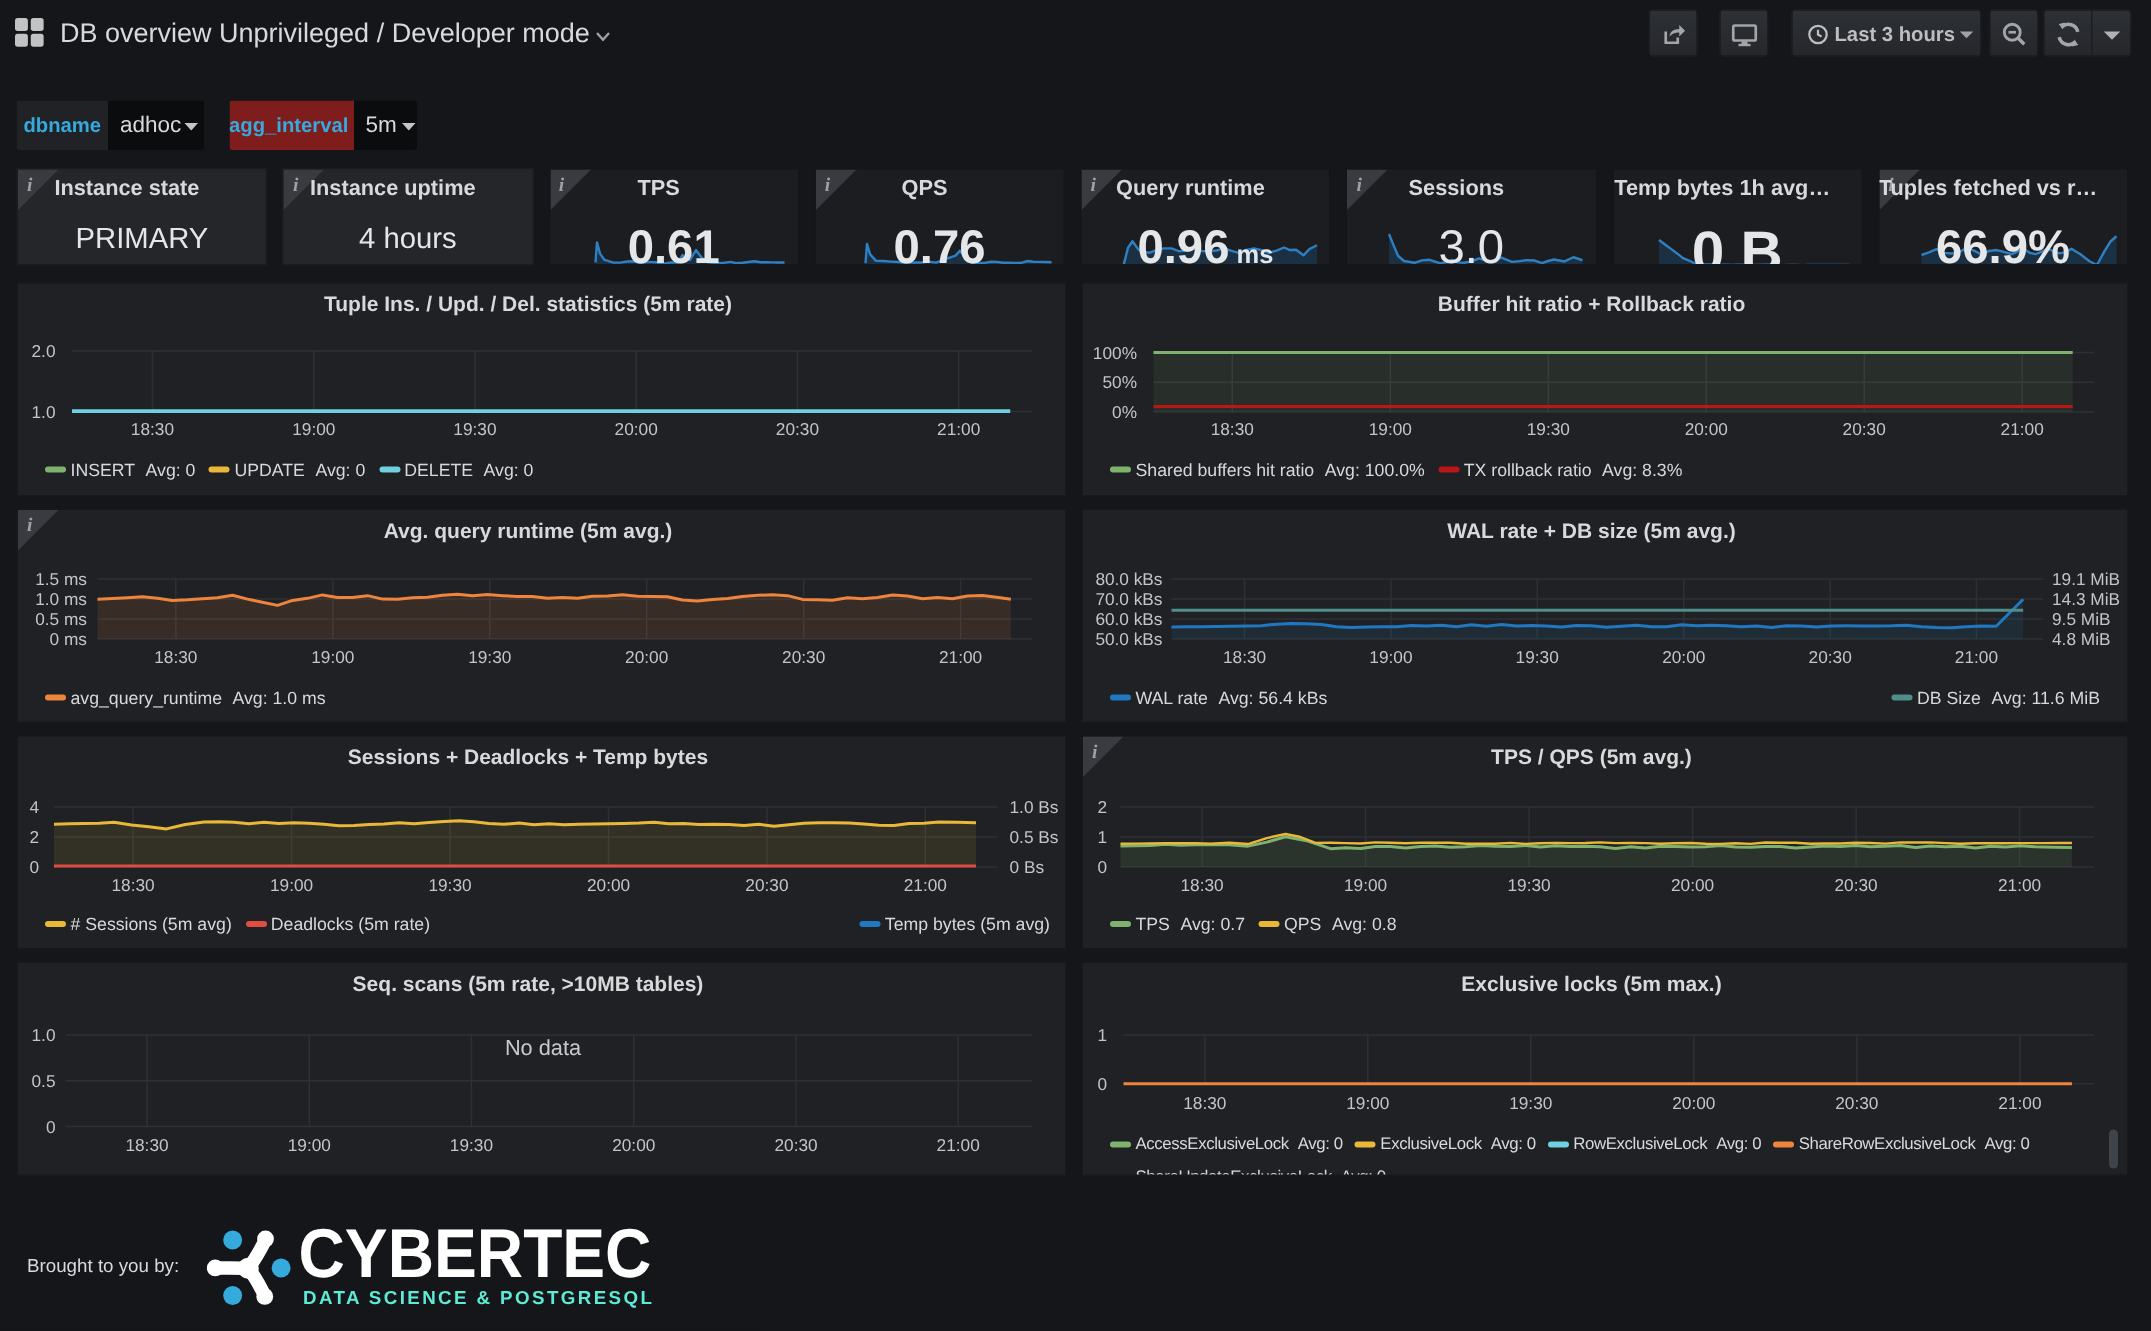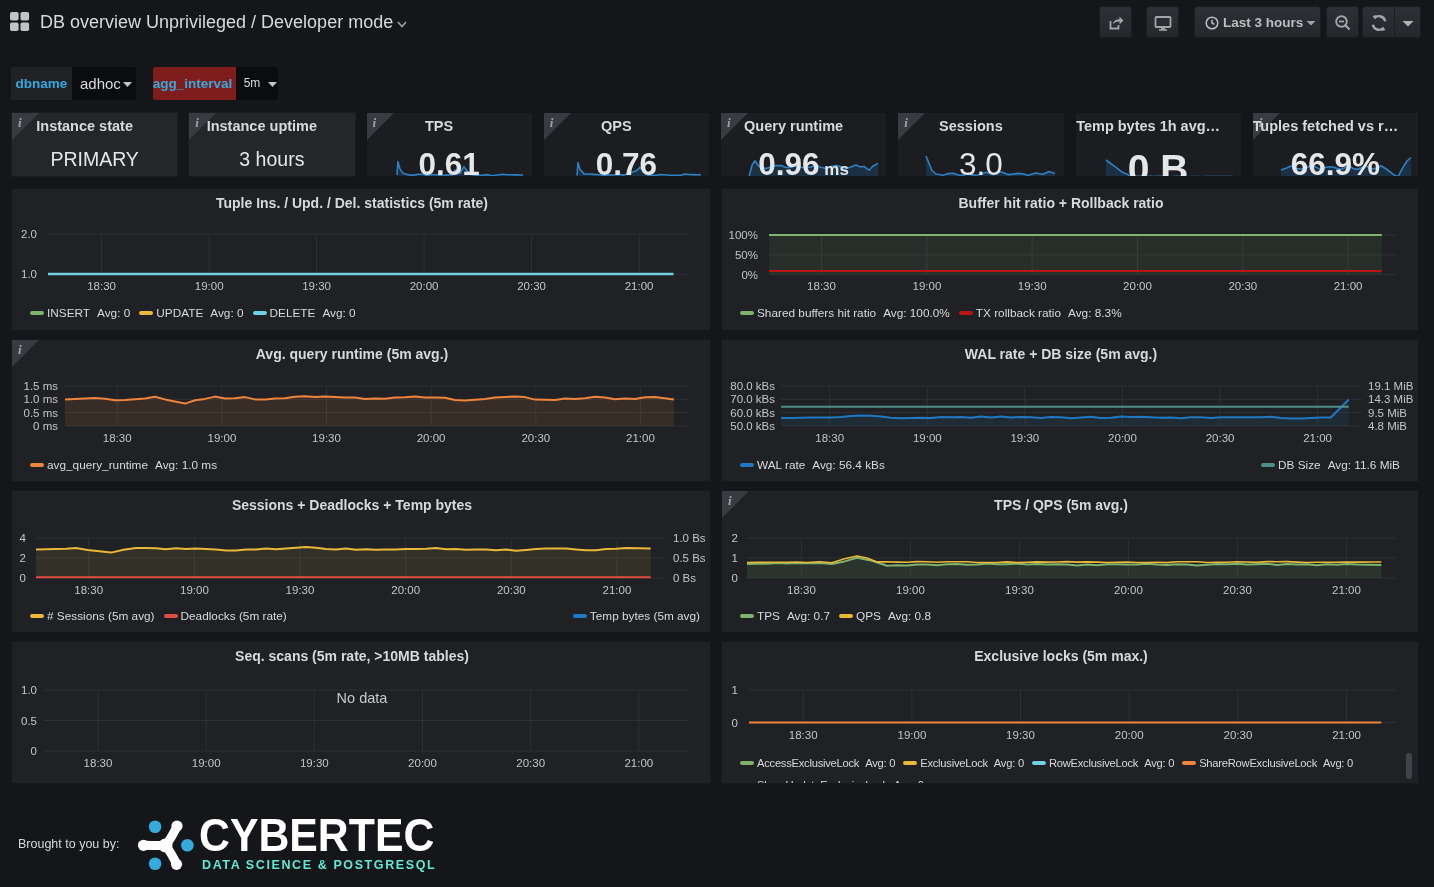--- a/index.html
+++ b/index.html
@@ -73,35 +73,35 @@
       </svg>
 </div>
 <div style="position:absolute;left:11px;top:67px;height:33px;border-radius:2px;overflow:hidden">
       <div style="float:left;height:33px;width:61px;background:#202226;text-align:center;line-height:33px;font-size:13.5px;font-weight:bold;color:#36a9dd">dbname</div>
       <div style="float:left;height:33px;width:64px;background:#0b0c0e;line-height:33px;font-size:15px;color:#d8d9da;position:relative"><span style="margin-left:8px">adhoc</span><svg width="11" height="7" style="position:absolute;left:50px;top:14px">
           <path d="M1 1 L5.5 6 L10 1" fill="#c3c5c8"></path>
         </svg></div>
     </div>
 <div style="position:absolute;left:152.7px;top:67px;height:33px;border-radius:2px;overflow:hidden">
       <div style="float:left;height:33px;width:83px;background:#7f1d1d;text-align:left;line-height:33px;font-size:13.5px;font-weight:bold;color:#36a9dd">agg_interval</div>
-      <div style="float:left;height:33px;width:42px;background:#0b0c0e;line-height:33px;font-size:12px;color:#d8d9da;position:relative"><span style="margin-left:8px">5m</span><svg width="11" height="7" style="position:absolute;left:31px;top:14px">
+      <div style="float:left;height:33px;width:42px;background:#0b0c0e;line-height:33px;font-size:15px;color:#d8d9da;position:relative"><span style="margin-left:8px">5m</span><svg width="11" height="7" style="position:absolute;left:31px;top:14px">
           <path d="M1 1 L5.5 6 L10 1" fill="#c3c5c8"></path>
         </svg></div>
     </div>
 <div class="panel" style="left:11px;top:112px;width:167.25px;height:65px;background:#242629">
       <div class="fold"></div>
       <div class="foldi">i</div>
       <div class="stitle">Instance state</div>
       <div class="sval" style="top:37px;font-size:19.5px;font-weight:400;line-height:1">PRIMARY</div>
     </div>
 <div class="panel" style="left:188.25px;top:112px;width:167.25px;height:65px;background:#242629">
       <div class="fold"></div>
       <div class="foldi">i</div>
       <div class="stitle">Instance uptime</div>
-      <div class="sval" style="top:37px;font-size:19.5px;font-weight:400;line-height:1">3 hours</div>
+      <div class="sval" style="top:37px;font-size:19.5px;font-weight:400;line-height:1">4 hours</div>
     </div>
 <div class="panel" style="left:365.5px;top:112px;width:167.25px;height:65px;background:#1b1d20">
       <div class="fold"></div>
       <div class="foldi">i</div>
       <svg width="167" height="65" style="position:absolute;left:0;top:0">
         <path d="M30.0,65 L30.0,62.0 L31.0,48.6 L33.0,56.1 L36.0,60.3 L42.0,62.1 L46.5,62.1 L51.0,61.3 L55.5,61.2 L60.0,62.3 L65.0,61.6 L70.0,61.8 L75.0,63.0 L80.0,61.9 L85.0,62.0 L88.0,57.0 L90.0,59.7 L93.0,60.3 L97.0,53.7 L101.0,59.0 L105.0,61.8 L110.0,62.3 L115.0,62.3 L120.0,61.6 L124.0,62.5 L128.0,62.2 L132.0,61.7 L136.0,61.2 L140.0,61.8 L144.0,61.8 L148.0,61.9 L152.0,62.0 L156.0,62.0 L156.0,65 Z" fill="rgba(31,120,193,0.22)"></path>
         <polyline points="30.0,62.0 31.0,48.6 33.0,56.1 36.0,60.3 42.0,62.1 46.5,62.1 51.0,61.3 55.5,61.2 60.0,62.3 65.0,61.6 70.0,61.8 75.0,63.0 80.0,61.9 85.0,62.0 88.0,57.0 90.0,59.7 93.0,60.3 97.0,53.7 101.0,59.0 105.0,61.8 110.0,62.3 115.0,62.3 120.0,61.6 124.0,62.5 128.0,62.2 132.0,61.7 136.0,61.2 140.0,61.8 144.0,61.8 148.0,61.9 152.0,62.0 156.0,62.0" fill="none" stroke="#2f80c3" stroke-width="1.6" stroke-linejoin="round"></polyline>
       </svg>
       <div class="stitle">TPS</div>
       <div class="sval" style="top:36px;font-size:31.5px;font-weight:700;line-height:1">0.61</div>

